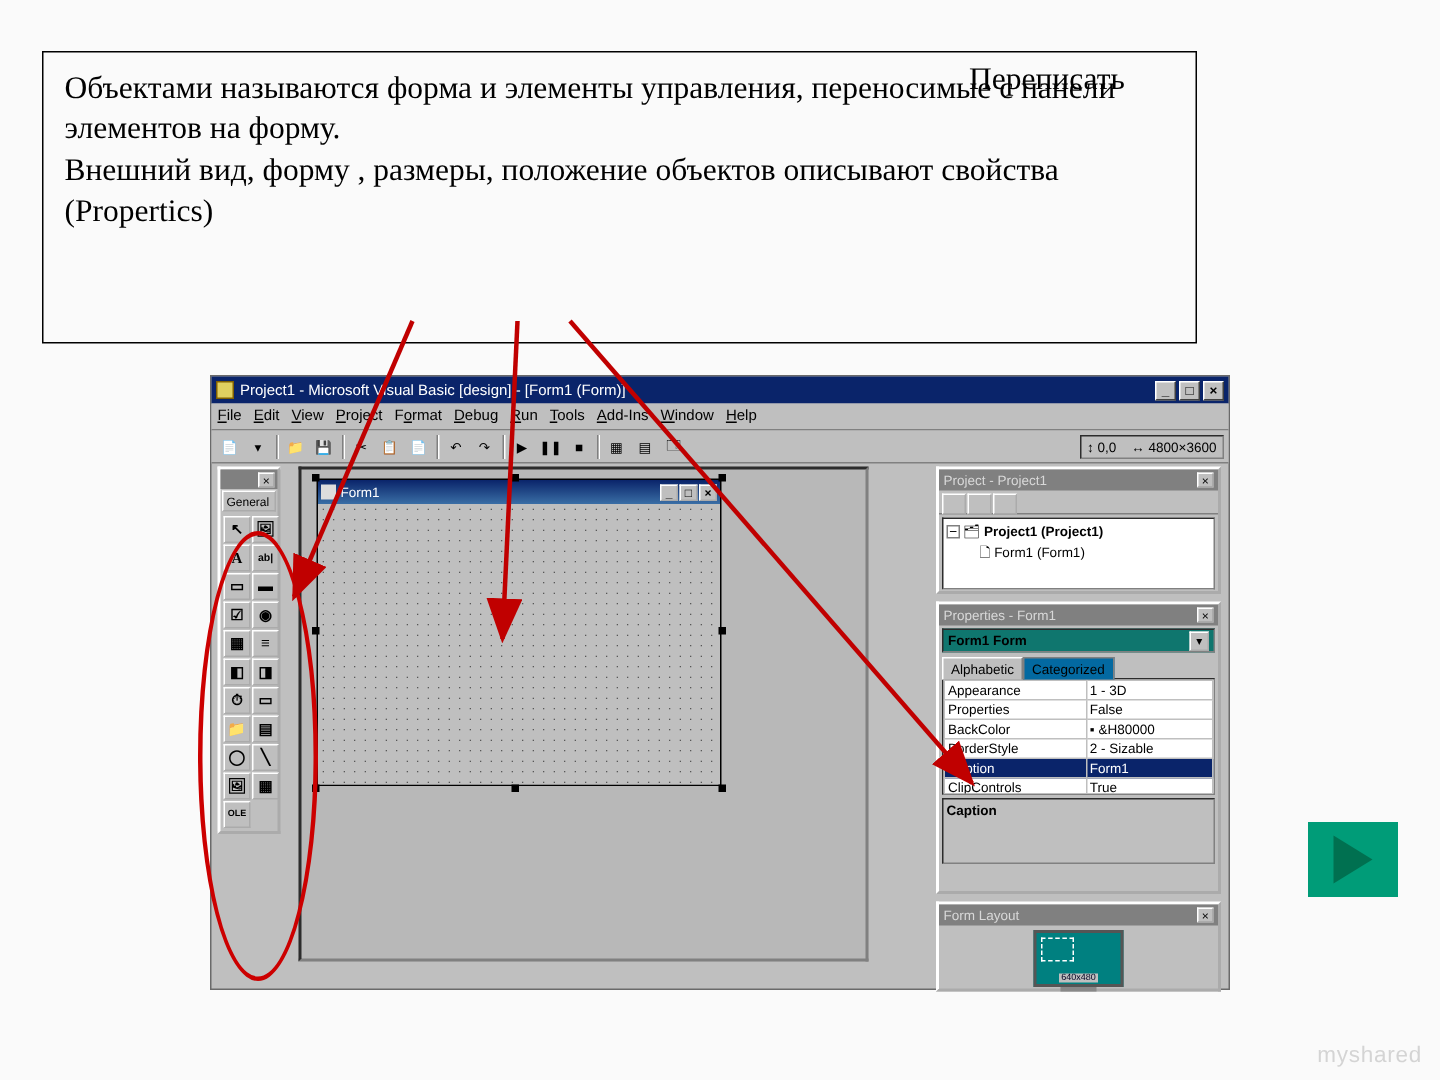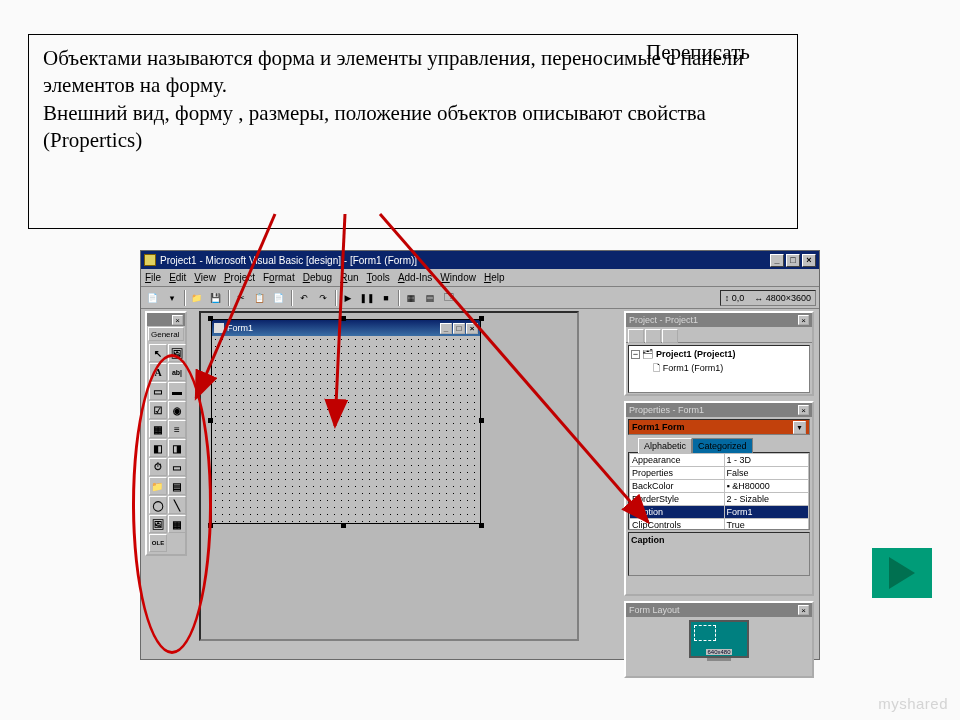--- a/index.html
+++ b/index.html
@@ -158,39 +158,39 @@
   .panel .p-body{background:#fff;border:1px inset #808080;margin:2px;font-size:9px;padding:2px;}
   .tree-line{white-space:nowrap;padding:1px 0;}
   .tree-line .pm{display:inline-block;border:1px solid #808080;width:9px;height:9px;text-align:center;line-height:7px;margin-right:2px;}
   .tree-bold{font-weight:bold;}
 
   .project-panel{right:5px;top:2px;width:190px;height:85px;}
   .project-panel .p-body{height:48px;overflow:auto;}
 
   .props-panel{right:5px;top:92px;width:190px;height:195px;}
   .props-panel .combo{
-    margin:2px;height:16px;border:1px inset #808080;background:#c2410c;font-size:9px;
+    margin:2px;height:16px;border:1px inset #808080;background:#0f766e;font-size:9px;
     padding:1px 3px;display:flex;align-items:center;
   }
   .props-panel .combo .dd{margin-left:auto;width:13px;height:13px;border:1px outset #fff;background:#bfbfbf;text-align:center;line-height:11px;font-size:8px;}
-  .props-panel .tabs{display:flex;padding:0 12px;}
+  .props-panel .tabs{display:flex;padding:0 2px;}
   .props-panel .tabs span{font-size:9px;padding:2px 5px;border:1px solid #808080;border-bottom:none;background:#0369a1;position:relative;top:1px;}
   .props-panel .tabs span.active{background:#bfbfbf;border-top:1px solid #fff;border-left:1px solid #fff;}
   .props-panel .grid{
     margin:0 2px 2px 2px;border:1px inset #808080;background:#fff;height:78px;overflow:hidden;
   }
   .props-panel .grid table{width:100%;border-collapse:collapse;font-size:9px;}
   .props-panel .grid td{border:1px solid #bfbfbf;padding:1px 2px;}
   .props-panel .grid tr.sel td{background:#0a246a;color:#fff;}
   .props-panel .desc{
     margin:0 2px 2px 2px;border:1px inset #808080;background:#bfbfbf;height:44px;padding:2px;font-size:9px;
   }
   .props-panel .desc .d-title{font-weight:bold;}
 
-  .layout-panel{right:5px;top:292px;width:190px;height:77px;}
+  .layout-panel{right:5px;top:292px;width:190px;height:60px;}
   .layout-panel .screen{
     margin:3px auto;width:60px;height:38px;border:2px solid #555;background:#008080;
     display:flex;align-items:flex-end;justify-content:center;position:relative;
   }
   .layout-panel .screen::after{content:"";position:absolute;bottom:-5px;width:24px;height:3px;background:#888;}
   .layout-panel .screen .mini{position:absolute;left:3px;top:3px;width:22px;height:16px;border:1px dashed #fff;}
   .layout-panel .screen .lbl{position:absolute;bottom:1px;font-size:6px;color:#002;background:#bfbfbf;padding:0 1px;}
 
   
   svg.arrows{position:absolute;left:0;top:0;pointer-events:none;}

